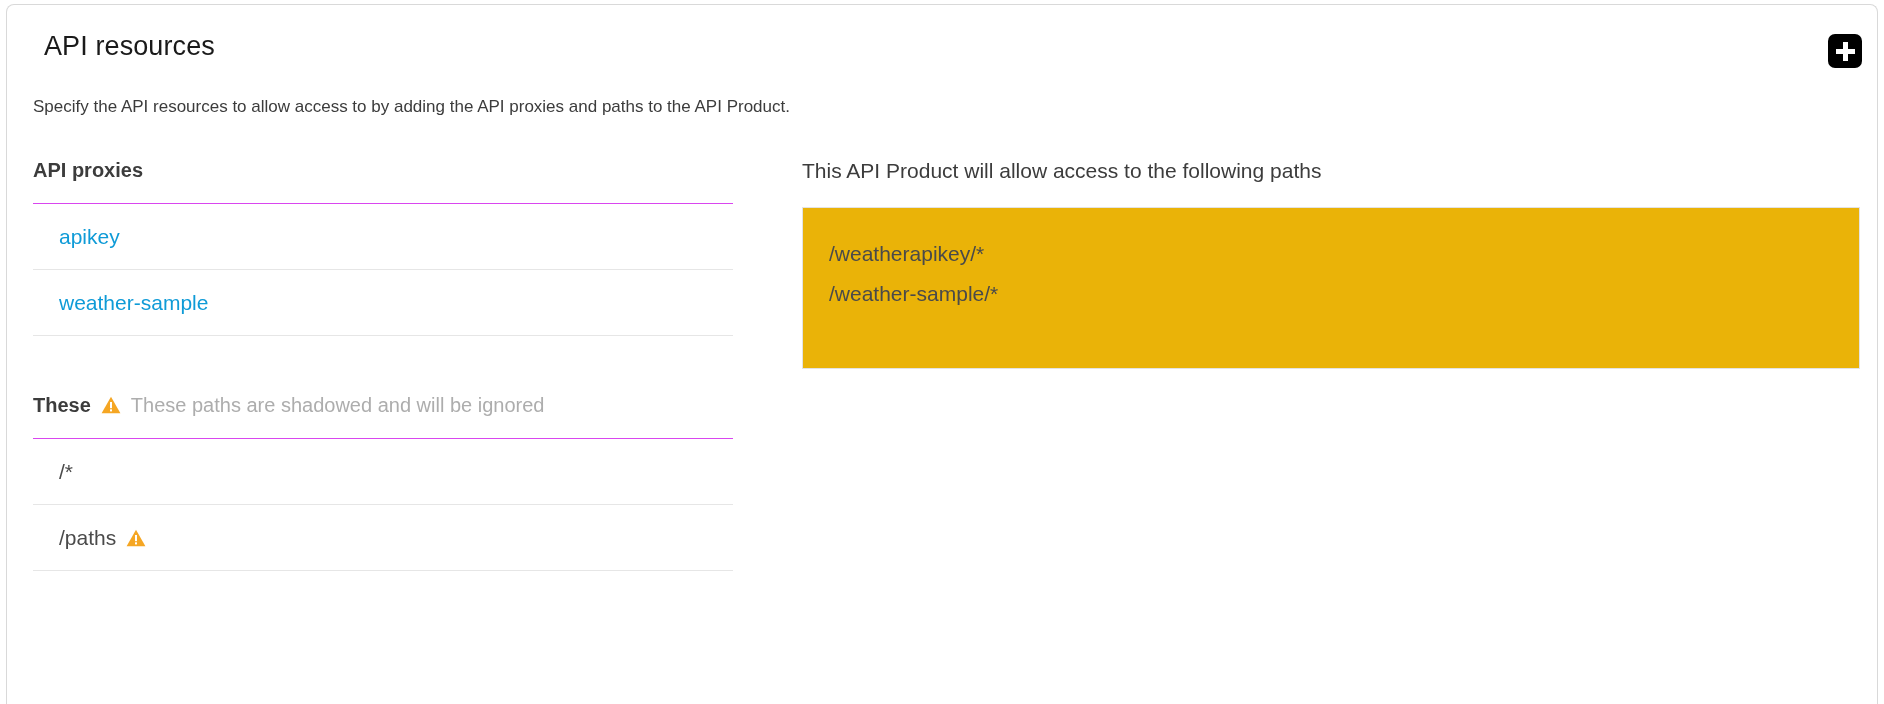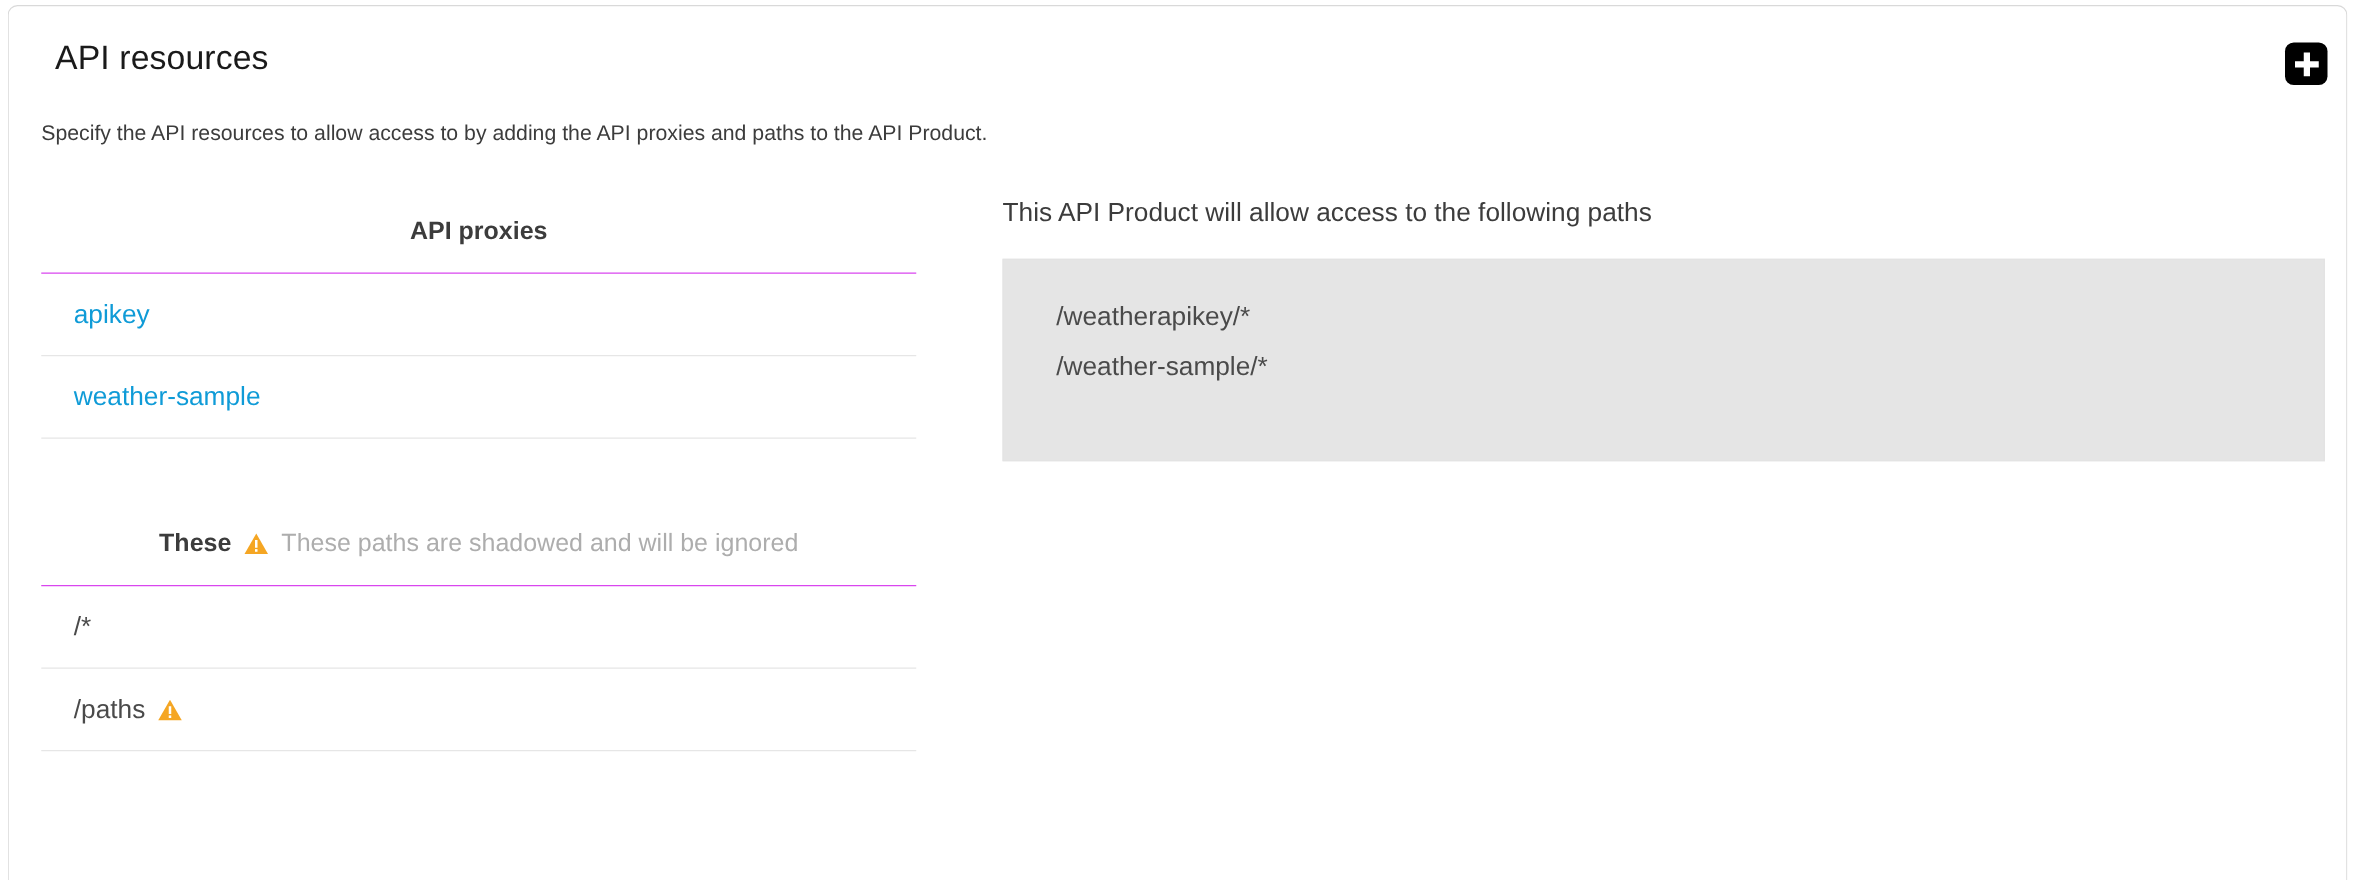--- a/index.html
+++ b/index.html
@@ -98,26 +98,25 @@
     left: 795px;
     top: 152px;
     width: 1154px;
   }
 
   .section-label {
     font-size: 20px;
     font-weight: 700;
     color: #3c3c3c;
     line-height: 26px;
-    margin: 15px;
+    margin: 0;
     display: flex;
     align-items: center;
     gap: 10px;
     white-space: nowrap;
-    justify-content: center;
   }
   .section-label .label-text { display: inline-block; }
 
   .shadow-note {
     font-size: 20px;
     font-weight: 400;
     color: #adadad;
     white-space: nowrap;
   }
 
@@ -165,22 +164,22 @@
     color: #3c3c3c;
     line-height: 28px;
     margin: 0;
     white-space: nowrap;
   }
   .paths-box {
     margin-top: 22px;
     width: 1058px;
     height: 162px;
     border: 1px solid #e3e3e3;
-    background: #e5e5e5;
-    padding: 26px 0 0 42px;
+    background: #eab308;
+    padding: 26px 0 0 26px;
   }
   .paths-box .path-line {
     font-size: 21px;
     color: #4a4a4a;
     line-height: 40px;
     white-space: nowrap;
   }
 </style>
 </head>
 <body>

